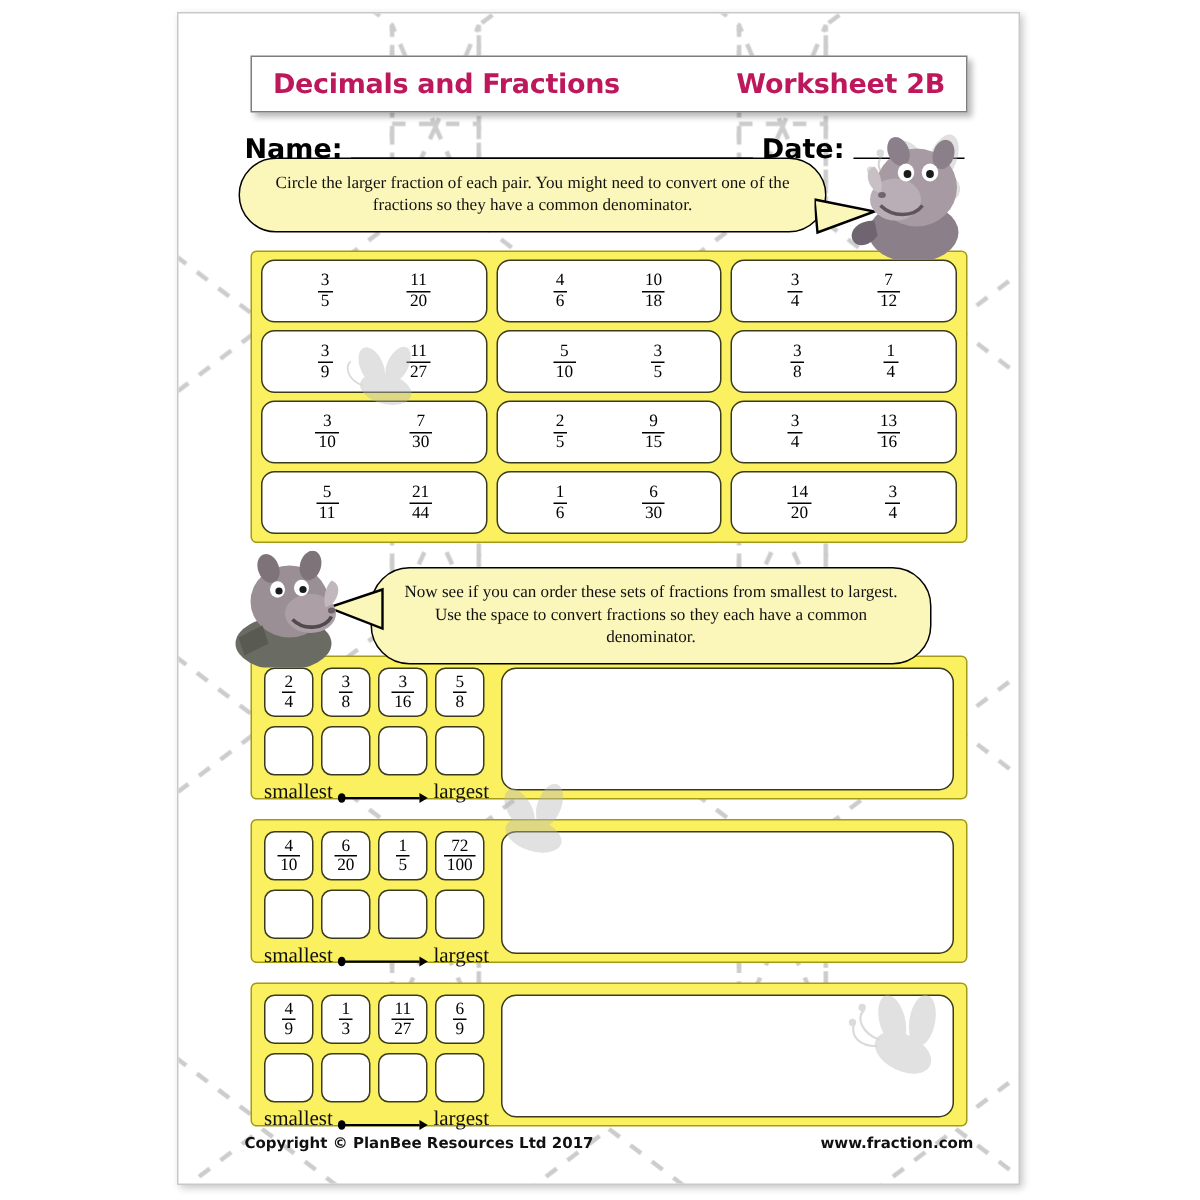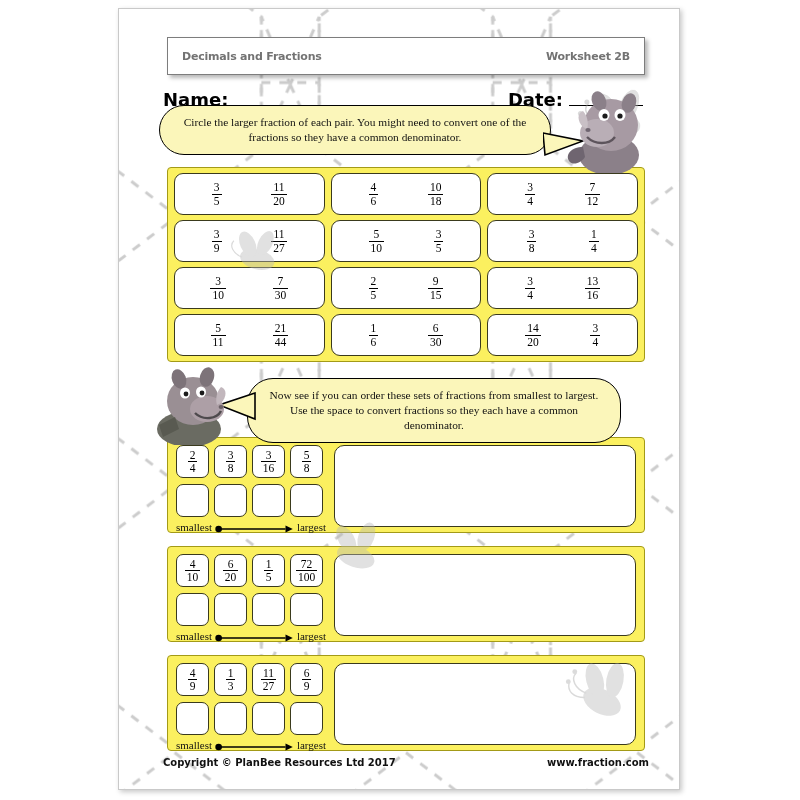--- a/index.html
+++ b/index.html
@@ -37,23 +37,23 @@
     width: 478px; height: 38px;
     background: #ffffff;
     border: 1px solid #7d7d7d;
     box-shadow: 3px 3px 4px rgba(0,0,0,0.28);
     display: flex; align-items: center; justify-content: space-between;
     padding: 0 14px;
   }
   .title-text, .ws-text {
     font-family: "DejaVu Sans", sans-serif;
     font-weight: bold;
-    font-size: 11px;
+    font-size: 18px;
     letter-spacing: -0.2px;
-    color: #737373;
+    color: #be185d;
     white-space: nowrap;
   }
 
   .namedate {
     position: absolute; left: 44px; top: 74px;
     width: 486px; height: 26px;
     display: flex; align-items: flex-end;
   }
   .nd-label {
     font-family: "DejaVu Sans", sans-serif;
@@ -148,21 +148,21 @@
     border-radius: 7px;
     display: flex; align-items: center; justify-content: center;
   }
   .tile.blank { height: 33px; }
   .tile-row.answers { margin-top: 6px; }
 
   .scale {
     display: flex; align-items: center; gap: 3px;
     margin-top: 4px;
     font-family: "Liberation Serif", serif;
-    font-size: 11px; color: #111;
+    font-size: 14px; color: #111;
   }
   .scale .arrow-line { flex: 1; position: relative; height: 8px; }
 
   .workspace {
     flex: 1;
     background: #ffffff;
     border: 1.5px solid #3a3a1d;
     border-radius: 10px;
   }
 

